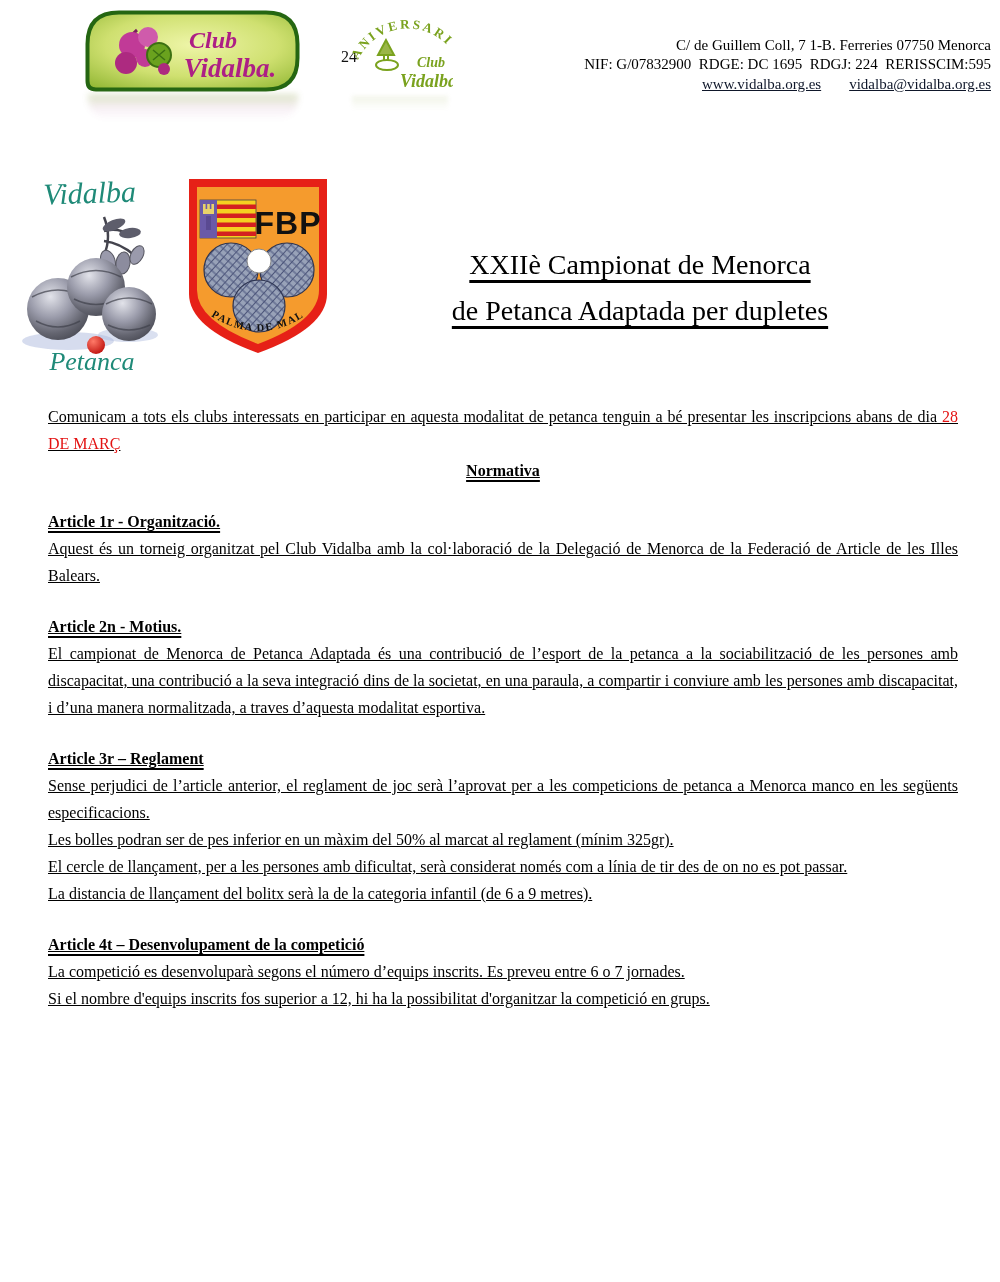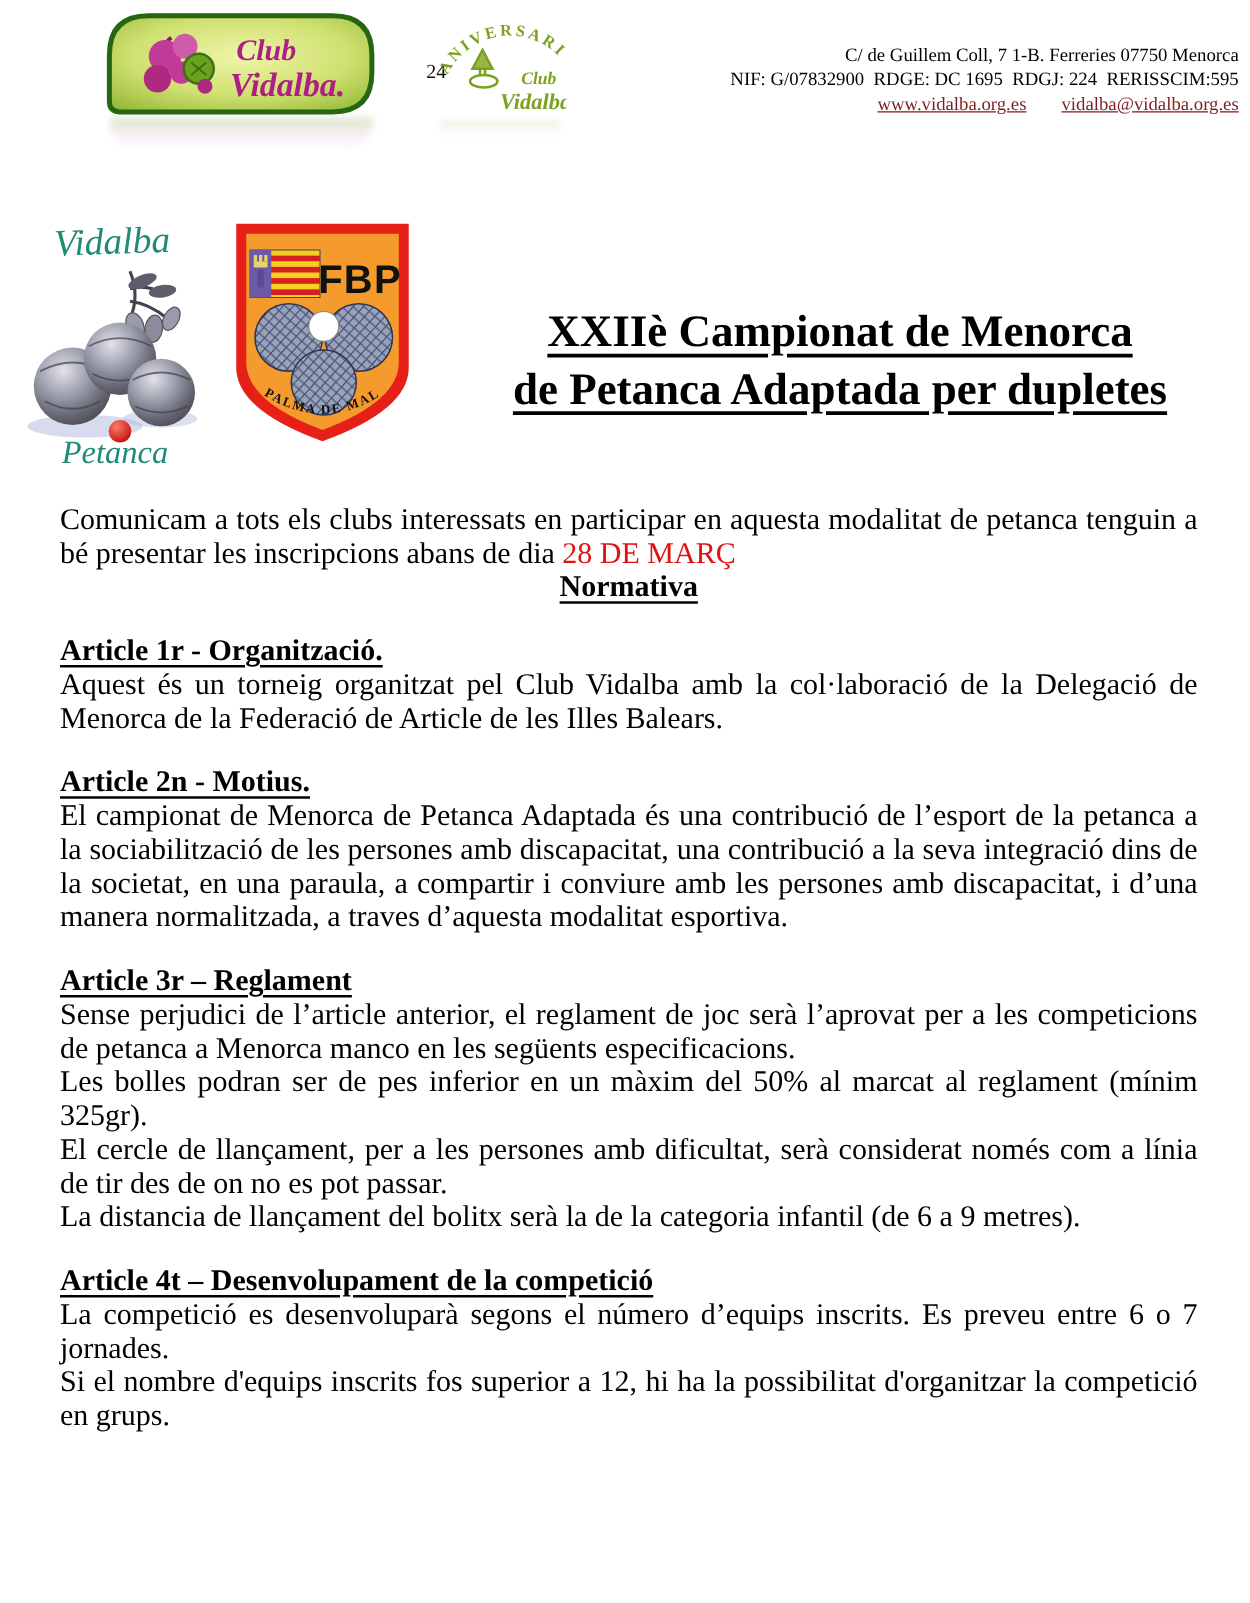--- a/index.html
+++ b/index.html
@@ -10,35 +10,35 @@
   .club-logo{position:absolute;left:85px;top:10px;width:215px;height:82px;}
   .logo-reflection{position:absolute;left:88px;top:94px;width:210px;height:26px;
         background:linear-gradient(180deg,rgba(140,165,70,.40),rgba(185,110,165,.14) 55%,rgba(255,255,255,0));
         filter:blur(3px);border-radius:0 0 22px 22px;opacity:.75;}
   .stamp-reflection{position:absolute;left:352px;top:96px;width:96px;height:14px;
         background:linear-gradient(180deg,rgba(150,170,80,.22),rgba(255,255,255,0));
         filter:blur(2px);opacity:.6;}
   .anniversary{position:absolute;left:338px;top:10px;width:115px;height:88px;}
   .address{position:absolute;right:54px;top:36px;text-align:right;font-size:15px;line-height:19px;}
   .address .links{margin-top:1px;}
-  .address a{color:#7f1d1d;text-decoration:underline;cursor:pointer;}
+  .address a{color:#0f172a;text-decoration:underline;cursor:pointer;}
   .address .link-gap{display:inline-block;width:28px;}
 
   
   .petanca-logo{position:absolute;left:8px;top:168px;width:170px;height:212px;}
   .fbp-logo{position:absolute;left:183px;top:176px;width:150px;height:180px;}
 
   
-  .doc-title{position:absolute;left:372px;top:242px;width:600px;text-align:center;
-        font-weight:bold;font-size:36px;line-height:46px;}
+  .doc-title{position:absolute;left:340px;top:242px;width:600px;text-align:center;
+        font-weight:normal;font-size:28px;line-height:46px;}
   .doc-title .tl{text-decoration:underline;text-decoration-thickness:3px;text-underline-offset:6px;}
 
   
-  .body-text{position:absolute;left:48px;top:403px;width:910px;font-size:24px;line-height:27px;
-        text-align:justify;}
+  .body-text{position:absolute;left:48px;top:403px;width:910px;font-size:16px;line-height:27px;
+        text-align:justify;text-decoration:underline;}
   .body-text p{margin:0;}
   .block{margin-top:24px;}
   .center{text-align:center;}
   .heading{font-weight:bold;margin-bottom:8px;}
   .heading span{text-decoration:underline;text-decoration-thickness:2px;text-underline-offset:4px;}
   .red{color:#e31212;}
   .indent{margin-left:67px;}
 </style>
 </head>
 <body>

